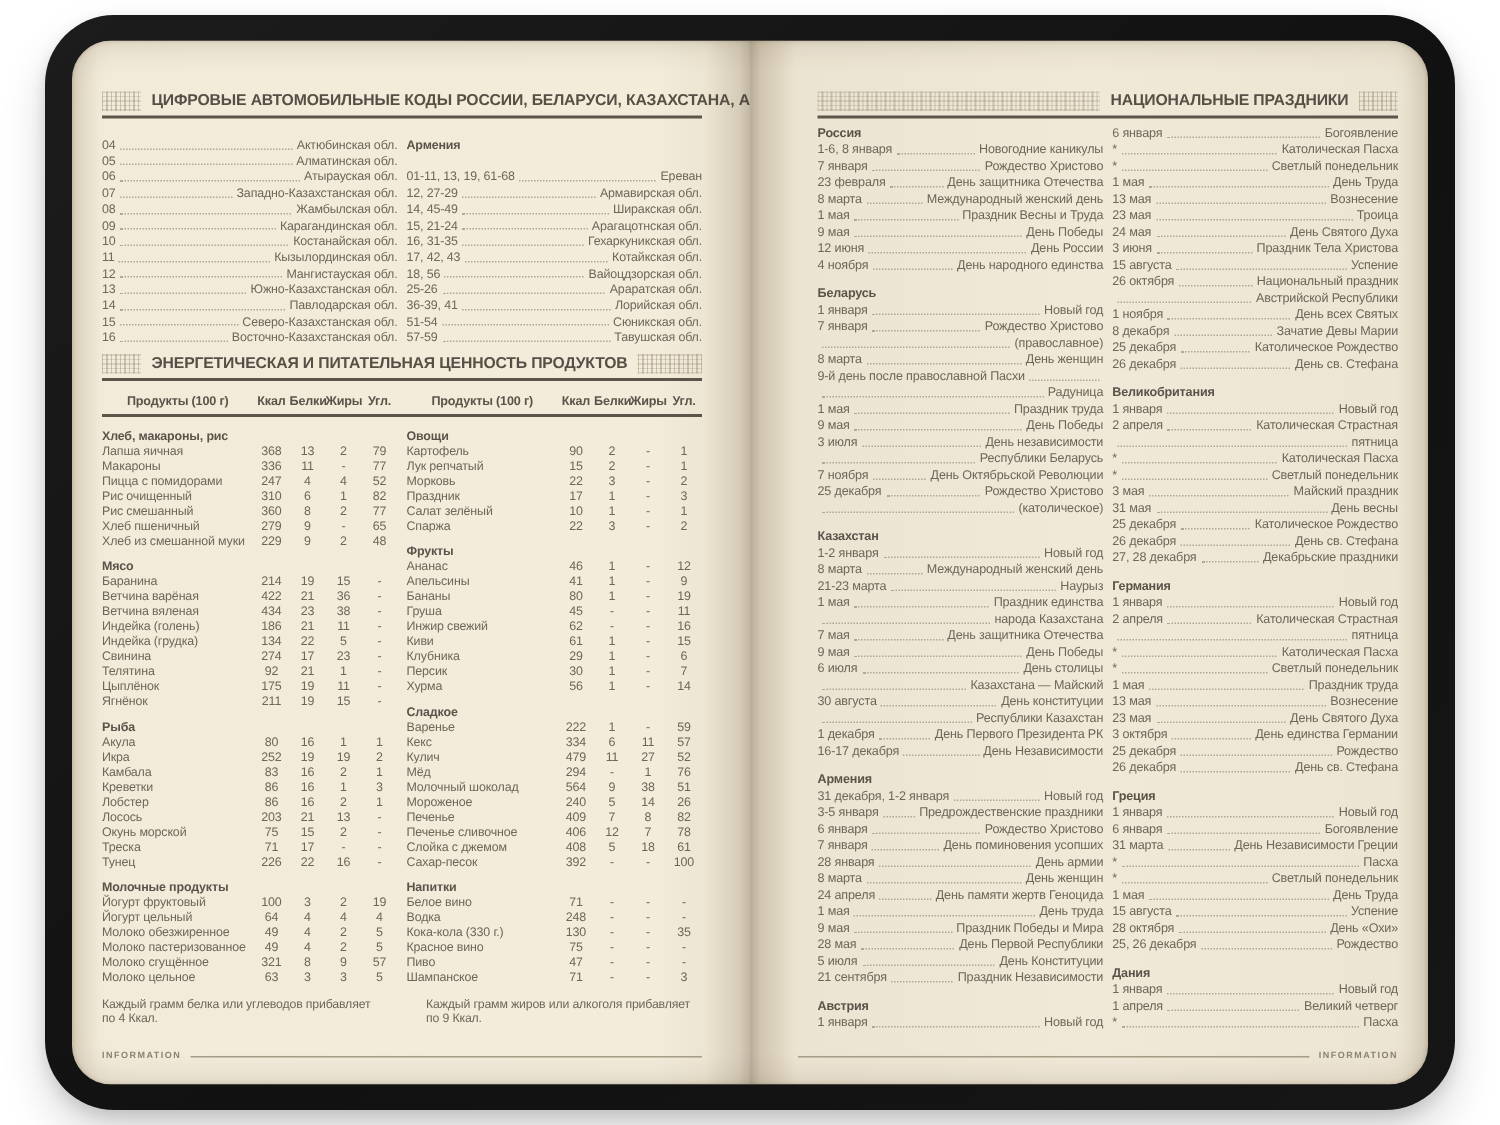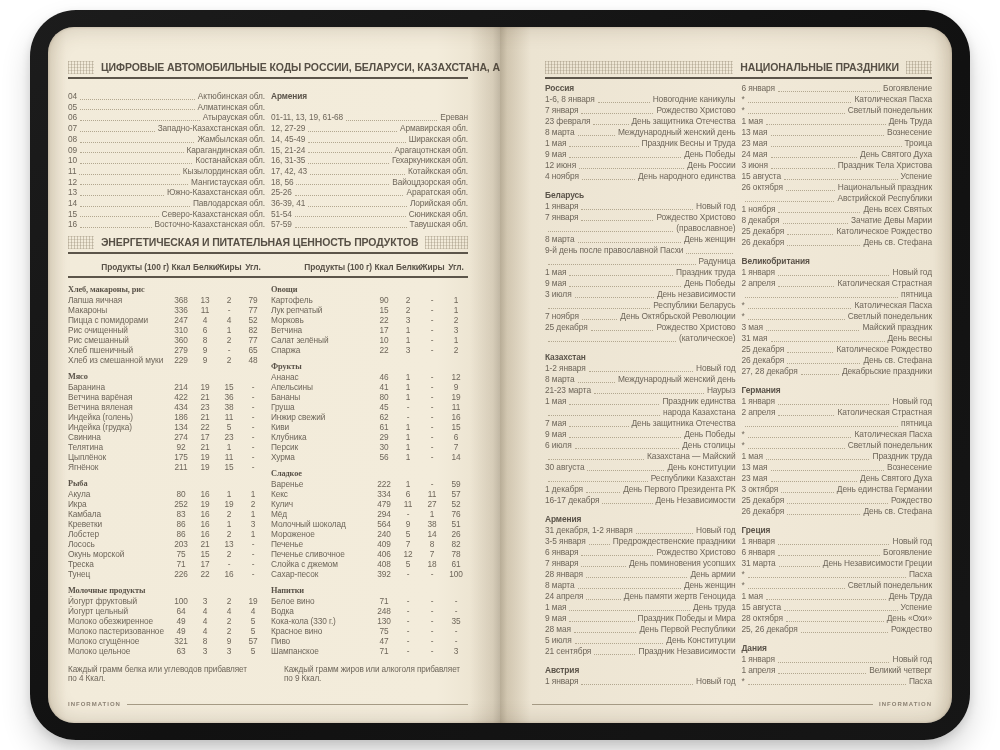--- a/index.html
+++ b/index.html
@@ -43,27 +43,27 @@
   .lr .k{white-space:nowrap;flex:none;}
   .lr .v{white-space:nowrap;flex:none;}
   .lr .leader{flex:1 1 6px;min-width:6px;border-bottom:1px dotted #b2a78f;margin:0 3px 2px 3px;}
   .lst-h{font-weight:700;color:#5a5349;}
   .lst-blank{height:10.7px;}
   .codes{margin-top:12px;}
 
   
   .nutrition{margin-top:8px;}
   .thead{display:flex;font-weight:700;font-size:8.4px;line-height:11px;color:#5a5349;letter-spacing:-.1px;}
-  .thead .fname{flex:1;text-align:right;}
+  .thead .fname{flex:1;text-align:center;}
   .thead .fnum{width:24px;flex:none;text-align:center;}
   .tbl-rule{height:1.5px;background:#5c554a;margin-top:3px;margin-bottom:7px;}
   .frow{display:flex;font-size:8.3px;line-height:10px;color:#6e665a;letter-spacing:-.1px;}
   .frow .fname{flex:1;white-space:nowrap;overflow:hidden;}
   .frow .fnum{width:24px;flex:none;text-align:center;}
-  .fsec{font-weight:700;color:#5a5349;font-family:Liberation Serif, serif;}
+  .fsec{font-weight:700;color:#5a5349;}
   .gap{margin-top:7px;}
   .fnotes{display:flex;gap:32px;margin-top:9px;font-size:8.2px;color:#6e665a;letter-spacing:-.1px;}
 
   
   .holidays{margin-top:4px;}
   .holidays .lr{line-height:11px;font-size:8.4px;}
   .hsec-h{font-weight:700;font-size:8.4px;line-height:11px;color:#5a5349;letter-spacing:-.1px;}
   .hsec.gap{margin-top:8px;}
 
   
@@ -484,21 +484,21 @@
                     <span class="fnum">1</span>
                   </div>
                   <div class="frow">
                     <span class="fname">Морковь</span>
                     <span class="fnum">22</span>
                     <span class="fnum">3</span>
                     <span class="fnum">-</span>
                     <span class="fnum">2</span>
                   </div>
                   <div class="frow">
-                    <span class="fname">Ветчина</span>
+                    <span class="fname">Праздник</span>
                     <span class="fnum">17</span>
                     <span class="fnum">1</span>
                     <span class="fnum">-</span>
                     <span class="fnum">3</span>
                   </div>
                   <div class="frow">
                     <span class="fname">Салат зелёный</span>
                     <span class="fnum">10</span>
                     <span class="fnum">1</span>
                     <span class="fnum">-</span>

